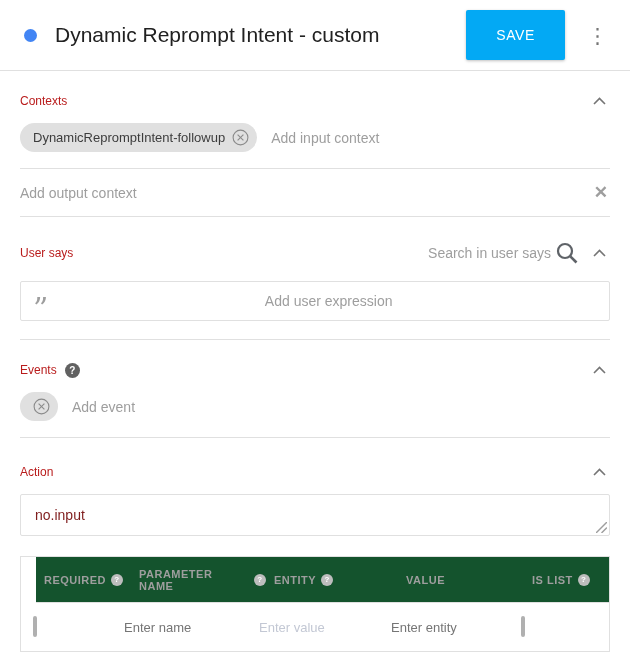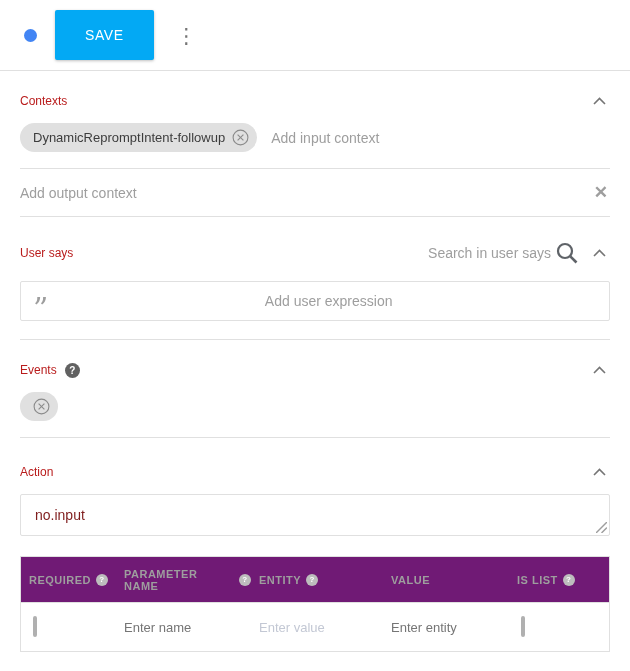--- a/index.html
+++ b/index.html
@@ -69,39 +69,40 @@
   .action-box {
     border: 1px solid #e0e0e0; border-radius: 2px;
     height: 42px; margin-top: 14px; position: relative;
     display: flex; align-items: center; padding: 0 14px;
   }
   .action-value { font-size: 14px; color: #7f1d1d; }
   .resize-handle { position: absolute; right: 2px; bottom: 2px; line-height: 0; cursor: nwse-resize; }
   
   .params { border: 1px solid #e0e0e0; margin: 20px 20px 0; }
   .p-row { display: grid; grid-template-columns: 95px 135px 132px 126px 1fr; align-items: center; }
-  .p-head { background: #701a75; border-bottom: 1px solid #e0e0e0; height: 46px; }
+  .p-head { background: #14532d; border-bottom: 1px solid #e0e0e0; height: 46px; margin-left: 15px; }
   .p-head .cell { display: flex; align-items: center; gap: 5px; padding-left: 8px; font-size: 11px; letter-spacing: .5px; color: #9e9e9e; font-weight: 700; }
   .mini-help {
     display: inline-flex; align-items: center; justify-content: center;
     width: 12px; height: 12px; border-radius: 50%;
     background: #bdbdbd; color: #fff; font-size: 8px; font-weight: 700; flex: 0 0 auto;
   }
   .p-body { height: 48px; }
   .p-body .cell { padding-left: 8px; }
   .checkbox { width: 18px; height: 18px; border: 2px solid #b0b0b0; border-radius: 2px; background: #fff; margin-left: 4px; cursor: pointer; }
   .cell-input { border: none; outline: none; font-family: inherit; font-size: 13px; width: 95%; color: #424242; background: transparent; }
   .cell-input.dim-name::placeholder { color: #757575; }
   .cell-input.dim-value::placeholder { color: #c3c8d4; }
 </style>
 </head>
 <body>
 
 <div class="header">
   <span class="intent-dot"></span>
+  <h1 class="page-title">Dynamic Reprompt Intent - custom</h1>
   <button class="save-btn">SAVE</button>
   <button class="menu-dots">⋮</button>
 </div>
 
 <div class="section contexts">
   <div class="sec-title-row">
     <span class="sec-title">Contexts</span>
     <span class="spacer"></span>
     <button class="chevron">
       <svg width="13" height="8" viewBox="0 0 13 8">
@@ -167,20 +168,21 @@
   <div class="chip-row">
     <span class="chip">
       <button class="chip-x">
         <svg width="17" height="17" viewBox="0 0 17 17">
             <circle cx="8.5" cy="8.5" r="7.4" fill="none" stroke="#8a8a8a" stroke-width="1.1"></circle>
             <line x1="5.6" y1="5.6" x2="11.4" y2="11.4" stroke="#8a8a8a" stroke-width="1.1"></line>
             <line x1="11.4" y1="5.6" x2="5.6" y2="11.4" stroke="#8a8a8a" stroke-width="1.1"></line>
           </svg>
       </button>
     </span>
+    <input class="add-input" placeholder="Add event" style="">
   </div>
 </div>
 
 <div class="section action">
   <div class="sec-title-row">
     <span class="sec-title">Action</span>
     <span class="spacer"></span>
     <button class="chevron">
       <svg width="13" height="8" viewBox="0 0 13 8">
           <polyline points="1,7 6.5,1.5 12,7" fill="none" stroke="#757575" stroke-width="1.6"></polyline>

